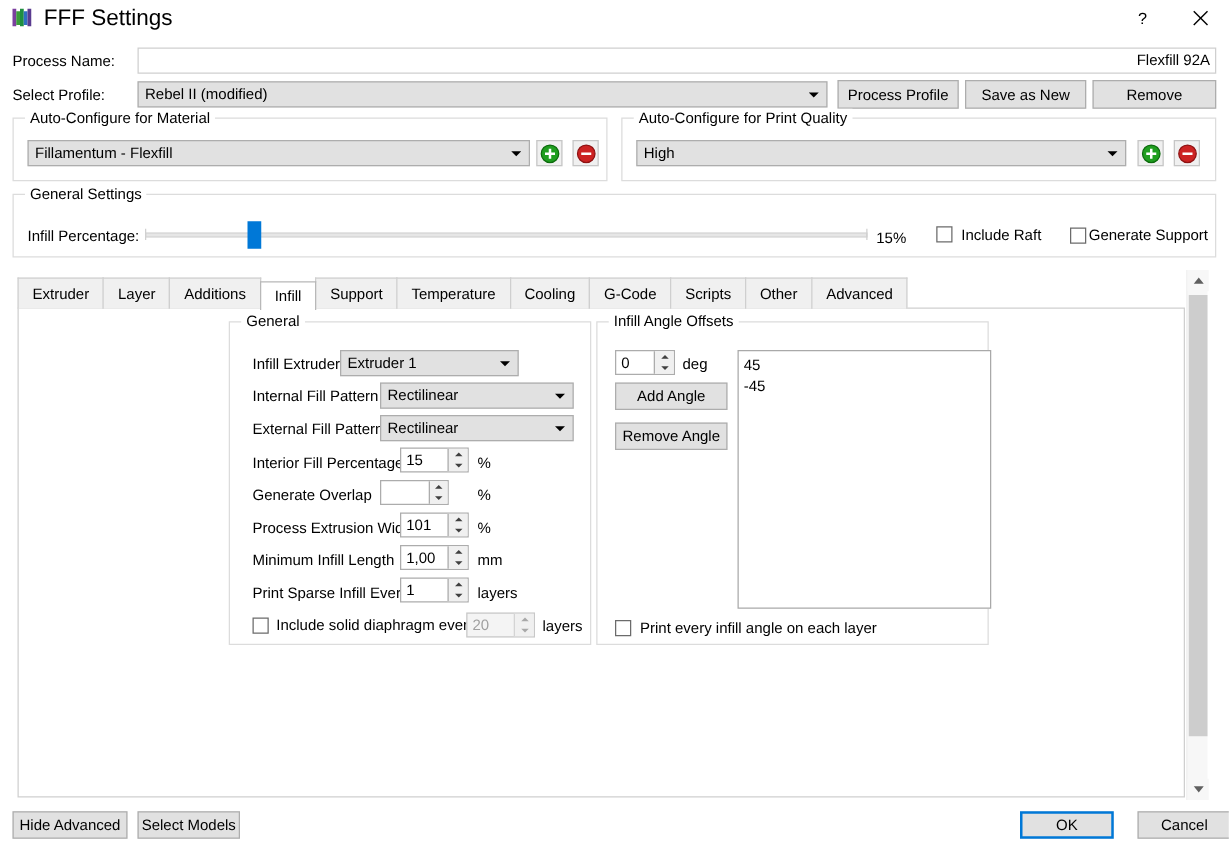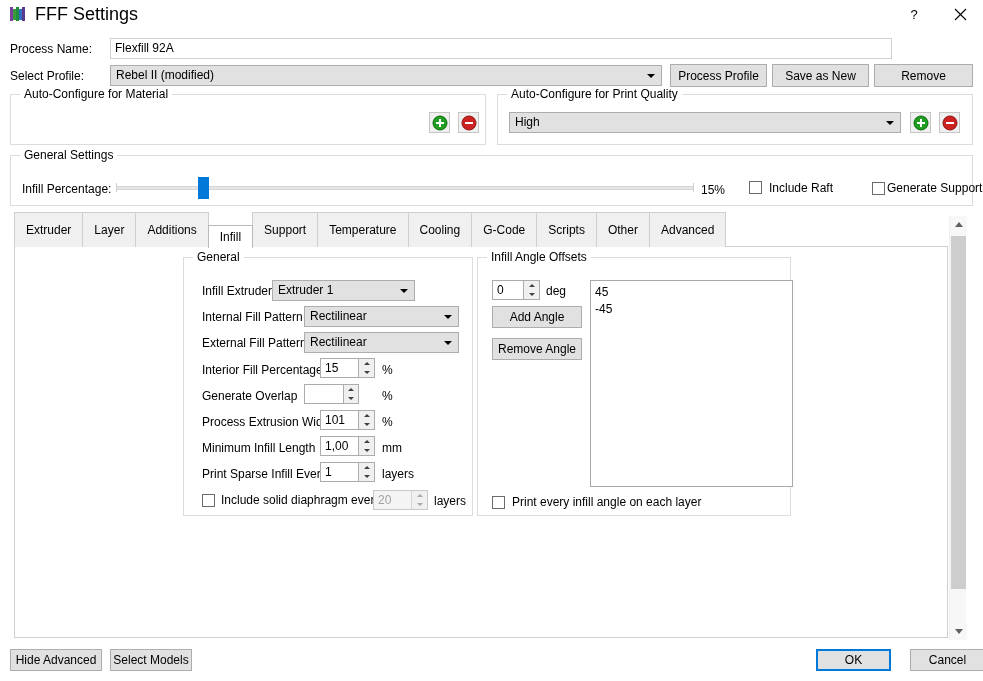--- a/index.html
+++ b/index.html
@@ -176,21 +176,21 @@
 
   
   .tabstrip {
     position: absolute;
     left: 14px; top: 225px;
     width: 934px; height: 22px;
     display: flex; align-items: flex-end;
     z-index: 3;
   }
   .tab {
-    height: 35px;
+    height: 25px;
     padding: 0 11px;
     background: #f0f0f0;
     border: 1px solid #cfcfcf;
     border-bottom: none;
     font-size: 12px;
     line-height: 19px;
     color: #000;
     margin-right: -1px;
     display: flex; align-items: center;
     cursor: default;
@@ -287,33 +287,37 @@
       <div class="tbtn">
         <svg width="13" height="13" viewBox="0 0 13 13">
           <line x1="1" y1="1" x2="12" y2="12" stroke="#000" stroke-width="1.1"></line>
           <line x1="12" y1="1" x2="1" y2="12" stroke="#000" stroke-width="1.1"></line>
         </svg>
       </div>
     </div>
   </div>
 
   <div class="lbl" style="position:absolute;left:10px;top:42px;">Process Name:</div>
-  <div class="textbox" style="position:absolute;left:110px;top:38px;width:782px;">Flexfill 92A</div>
+  <div class="textbox" style="position:absolute;left:110px;top:38px;width:863px;text-align:right;">Flexfill 92A</div>
 
   <div class="lbl" style="position:absolute;left:10px;top:69px;">Select Profile:</div>
   <div class="combo" style="position:absolute;left:110px;top:65px;width:552px;">
     <span>Rebel II (modified)</span>
     <span class="arrow"></span>
   </div>
   <div class="btn" style="position:absolute;left:670px;top:64px;width:97px;">Process Profile</div>
   <div class="btn" style="position:absolute;left:772px;top:64px;width:97px;">Save as New</div>
   <div class="btn" style="position:absolute;left:874px;top:64px;width:99px;">Remove</div>
 
   <div class="group" style="left:10px;top:94px;width:476px;height:51px;">
     <span class="group-title">Auto-Configure for Material</span>
+    <div class="combo" style="position:absolute;left:11px;top:17px;width:402px;">
+      <span>Fillamentum - Flexfill</span>
+      <span class="arrow"></span>
+    </div>
     <div class="iconbtn" style="position:absolute;left:418px;top:17px;">
       <svg width="16" height="16" viewBox="0 0 16 16">
         <circle cx="8" cy="8" r="7" fill="#1f9e1f" stroke="#0d6b0d" stroke-width="1"></circle>
         <rect x="7" y="4" width="2" height="8" fill="#ffffff"></rect>
         <rect x="4" y="7" width="8" height="2" fill="#ffffff"></rect>
       </svg>
     </div>
     <div class="iconbtn" style="position:absolute;left:447px;top:17px;">
       <svg width="16" height="16" viewBox="0 0 16 16">
         <circle cx="8" cy="8" r="7" fill="#cc2222" stroke="#8e1212" stroke-width="1"></circle>
@@ -353,21 +357,21 @@
     <div class="slider-end" style="left:682px;top:27px;"></div>
     <div class="slider-thumb" id="infill-thumb" style="left: 186.7px; top: 21px;"></div>
 
     <div class="lbl" style="position:absolute;left:690px;top:27px;">15%</div>
 
     <div style="position:absolute;left:738px;top:25px;display:flex;gap:7px;">
       <span class="cb"></span>
       <span class="lbl">Include Raft</span>
     </div>
 
-    <div style="position:absolute;left:845px;top:25px;display:flex;align-items:center;gap:2px;margin-left:16px;">
+    <div style="position:absolute;left:845px;top:25px;display:flex;align-items:center;gap:2px;">
       <span class="cb"></span>
       <span class="lbl">Generate Support</span>
     </div>
   </div>
 
   <div class="tabstrip" id="tabstrip">
       <div class="tab">Extruder</div>
       <div class="tab">Layer</div>
       <div class="tab">Additions</div>
       <div class="tab active">Infill</div>

